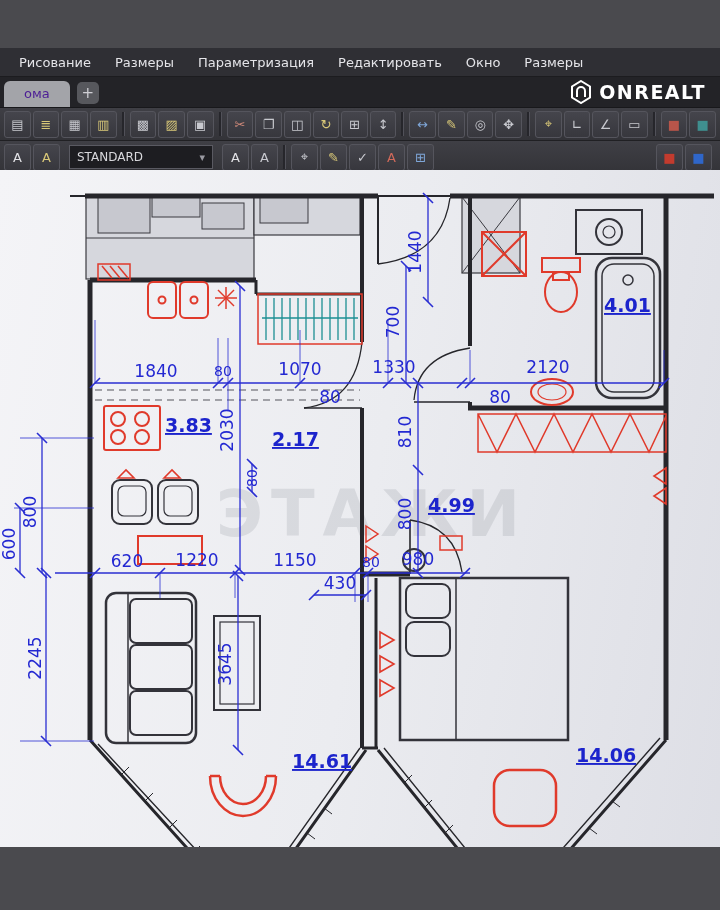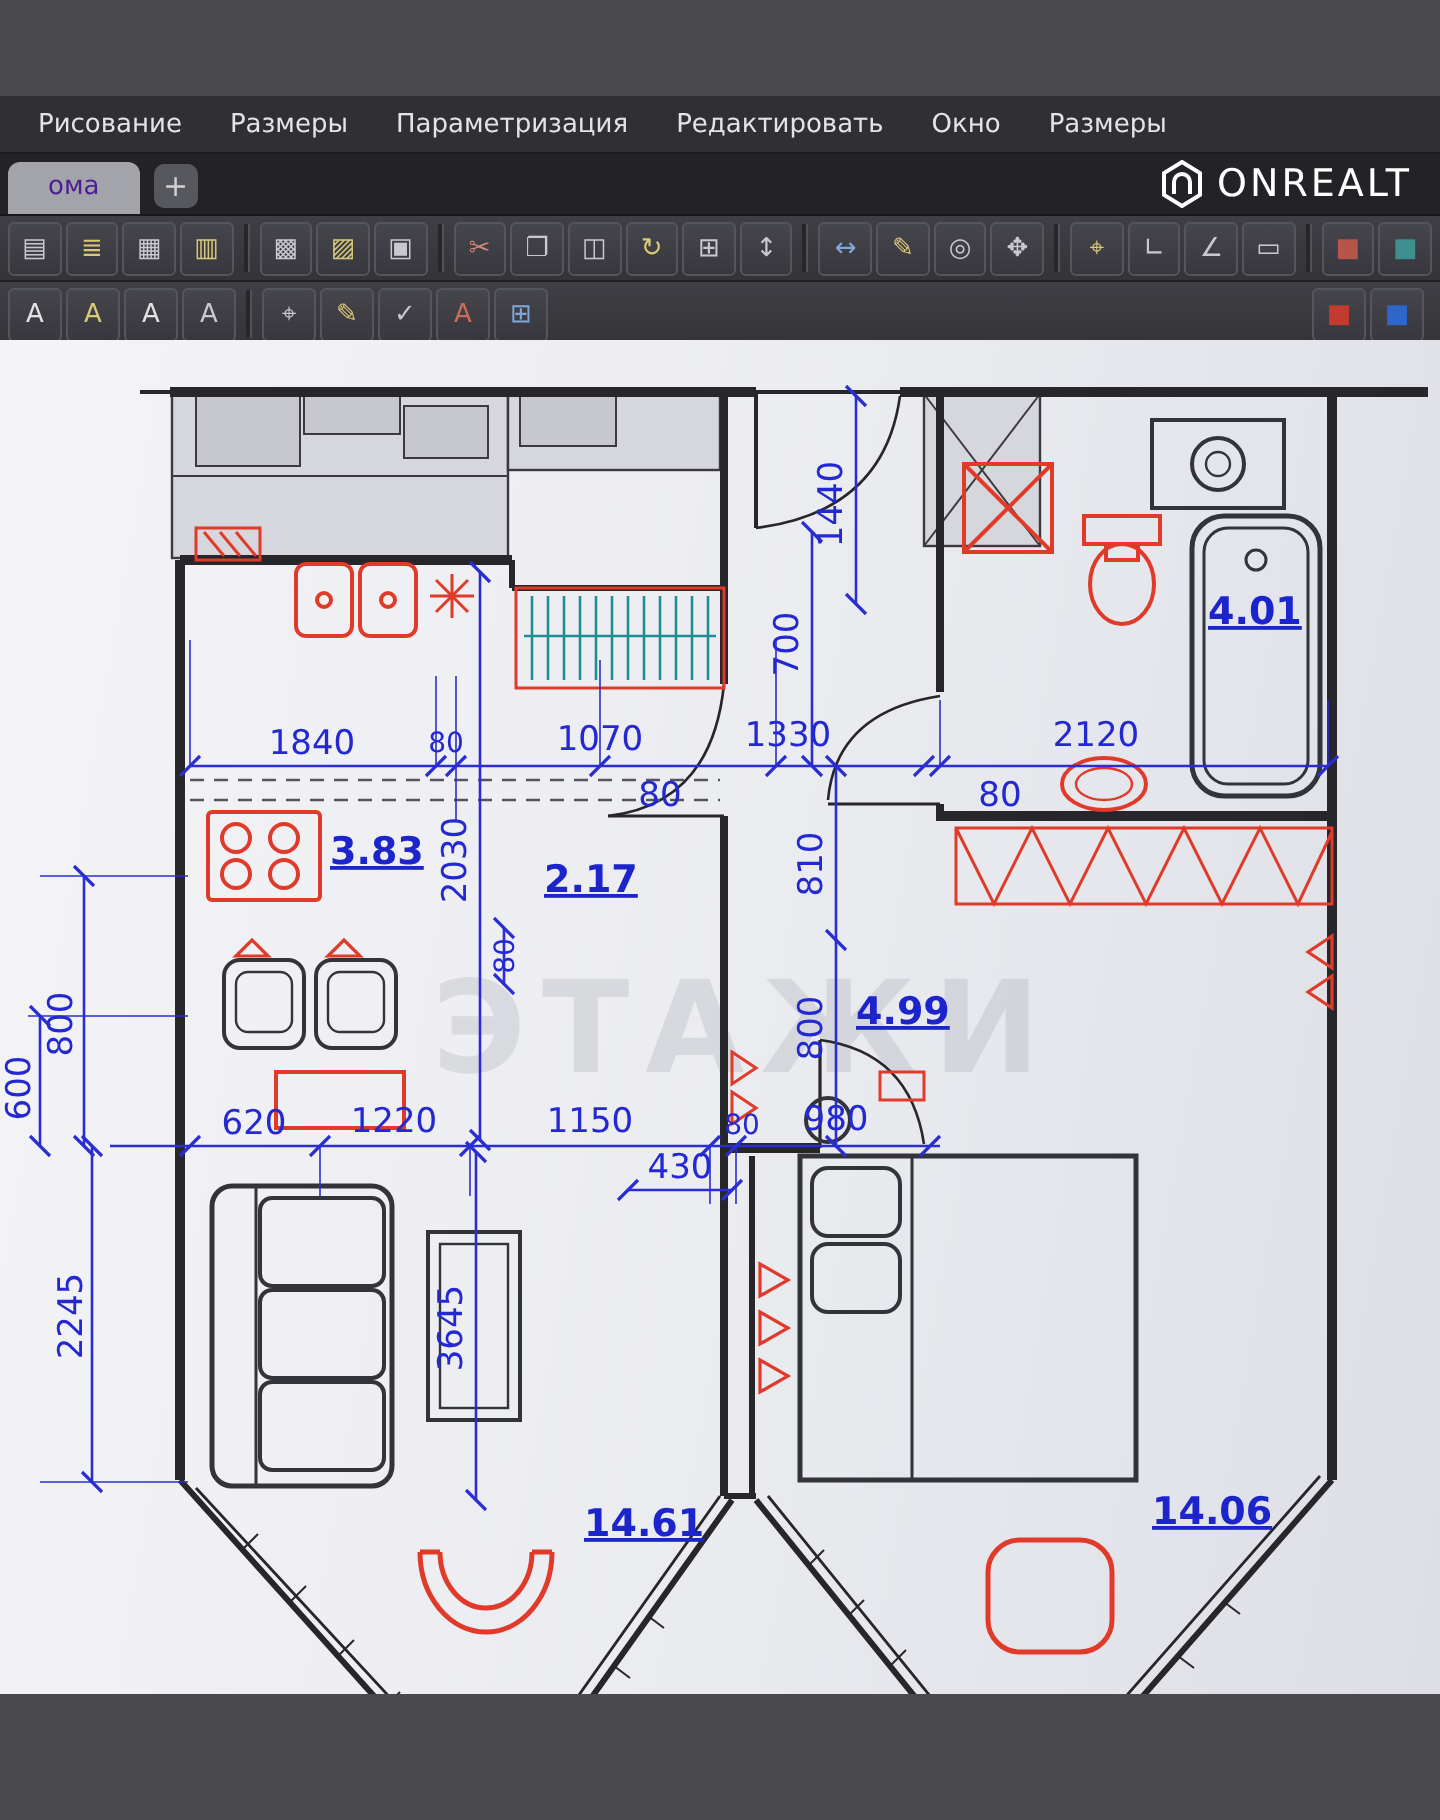--- a/index.html
+++ b/index.html
@@ -9,21 +9,21 @@
   .menubar{height:28px;background:#2f2f34;display:flex;align-items:center;padding:0 8px;gap:2px;
            border-bottom:1px solid #1c1c1f;}
   .menu-item{color:#e4e4e8;font-size:13px;padding:4px 11px;white-space:nowrap;}
   
   .tabbar{height:30px;background:#232327;display:flex;align-items:flex-end;padding-left:2px;position:relative;
           border-bottom:1px solid #18181b;}
   .tab{background:#a3a4a9;color:#4c1d95;font-size:13px;line-height:1;padding:6px 20px 7px;border-radius:6px 6px 0 0;margin-left:2px;}
   .tab-add{width:22px;height:22px;border-radius:5px;background:#57585d;color:#cfcfd4;font-size:15px;
            display:flex;align-items:center;justify-content:center;margin:0 0 3px 7px;}
   .brand{position:absolute;right:14px;top:3px;display:flex;align-items:center;gap:7px;}
-  .brand-text{color:#ffffff;font-weight:normal;font-size:19px;letter-spacing:1.5px;}
+  .brand-text{color:#ffffff;font-weight:bold;font-size:19px;letter-spacing:1.5px;}
   
   .toolbar{height:32px;background:linear-gradient(#3f3f45,#333338);display:flex;align-items:center;
            padding:0 4px;gap:2px;border-bottom:1px solid #202023;}
   .tbtn{width:25px;height:25px;background:linear-gradient(#45454c,#37373d);border:1px solid #55555d;
         border-radius:3px;display:flex;align-items:center;justify-content:center;font-size:13px;}
   .tsep{width:2px;height:24px;background:#26262b;border-right:1px solid #515159;margin:0 3px;}
   .combo{width:128px;height:22px;background:#1d1d21;border:1px solid #5a5a62;color:#d8d8dc;font-size:12px;
          display:flex;align-items:center;justify-content:space-between;padding:0 7px;margin:0 7px;}
   .combo-arrow{color:#9a9aa2;font-size:11px;}
   .spacer{flex:1;}
@@ -99,20 +99,24 @@
       <div class="tsep"></div>
       <div class="tbtn" style="color: rgb(184, 85, 74);">■</div>
       <div class="tbtn" style="color: rgb(63, 143, 143);">■</div>
     </div>
 
   <div class="toolbar">
     <div style="display:flex;gap:2px;">
         <div class="tbtn" style="color: rgb(226, 226, 230);">A</div>
         <div class="tbtn" style="color: rgb(217, 200, 120);">A</div>
       </div>
+    <div class="combo">
+      <span>STANDARD</span>
+      <span class="combo-arrow">▾</span>
+    </div>
     <div style="display:flex;gap:2px;align-items:center;">
         <div class="tbtn" style="color: rgb(226, 226, 230);">A</div>
         <div class="tbtn" style="color: rgb(200, 201, 207);">A</div>
         <div class="tsep"></div>
         <div class="tbtn" style="color: rgb(200, 201, 207);">⌖</div>
         <div class="tbtn" style="color: rgb(217, 200, 120);">✎</div>
         <div class="tbtn" style="color: rgb(200, 201, 207);">✓</div>
         <div class="tbtn" style="color: rgb(208, 105, 90);">A</div>
         <div class="tbtn" style="color: rgb(127, 167, 217);">⊞</div>
       </div>

